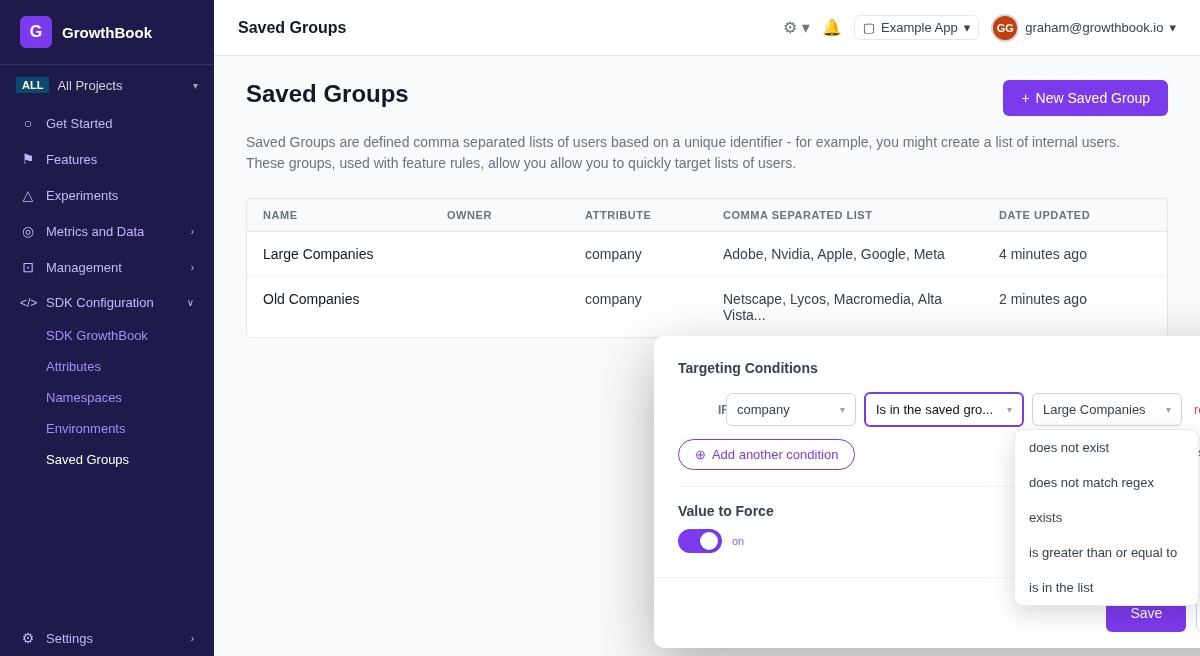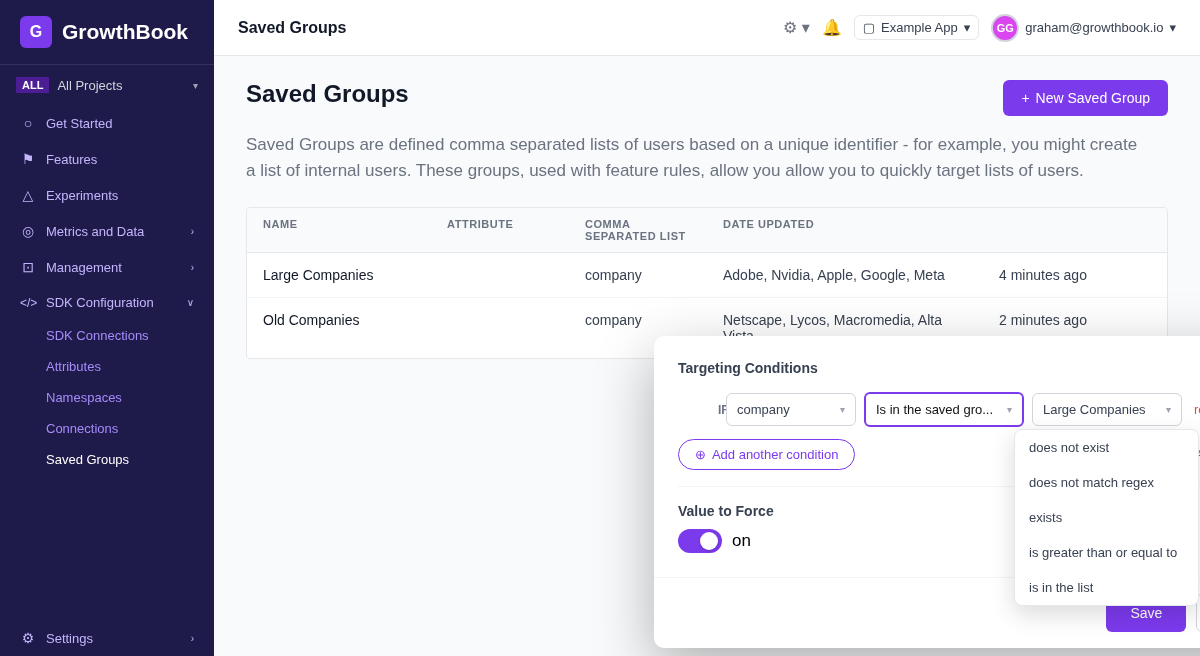--- a/index.html
+++ b/index.html
@@ -2,52 +2,52 @@
 <html><head>
   <meta charset="utf-8">
   <style>
     * { box-sizing: border-box; margin: 0; padding: 0; }
     body { font-family: -apple-system, BlinkMacSystemFont, 'Segoe UI', sans-serif; font-size: 14px; background: #1a1a2e; display: flex; height: 656px; width: 1200px; overflow: hidden; }
 
     
     .sidebar { width: 214px; background: #1e1b4b; color: #fff; display: flex; flex-direction: column; height: 100%; flex-shrink: 0; }
     .sidebar-logo { display: flex; align-items: center; gap: 10px; padding: 16px 20px; border-bottom: 1px solid rgba(255,255,255,0.1); }
     .logo-icon { width: 32px; height: 32px; background: #7c3aed; border-radius: 6px; display: flex; align-items: center; justify-content: center; color: white; font-weight: bold; font-size: 16px; }
-    .logo-text { color: white; font-size: 21px; font-weight: 600; }
+    .logo-text { color: white; font-size: 15px; font-weight: 600; }
 
     .project-selector { display: flex; align-items: center; gap: 8px; padding: 12px 16px; cursor: pointer; }
-    .project-badge { background: #4c1d95; color: white; font-size: 11px; font-weight: bold; padding: 2px 6px; border-radius: 0; }
+    .project-badge { background: #0c4a6e; color: white; font-size: 11px; font-weight: bold; padding: 2px 6px; border-radius: 0; }
     .project-name { color: #d1d5db; font-size: 13px; flex: 1; }
     .project-chevron { color: #9ca3af; font-size: 10px; }
 
     .nav-item { display: flex; align-items: center; gap: 10px; padding: 10px 20px; color: #c4b5fd; cursor: pointer; font-size: 13px; position: relative; }
     .nav-item .nav-icon { font-size: 14px; width: 16px; text-align: center; }
     .nav-item .chevron { margin-left: auto; font-size: 10px; }
     .nav-sub-item { display: flex; align-items: center; padding: 8px 20px 8px 46px; color: #a78bfa; cursor: pointer; font-size: 13px; }
     .nav-sub-item.active { color: white; font-weight: 500; }
 
     
     .main { flex: 1; display: flex; flex-direction: column; background: #f9fafb; overflow: hidden; }
 
     
     .topbar { background: white; border-bottom: 1px solid #e5e7eb; padding: 0 24px; height: 56px; display: flex; align-items: center; gap: 16px; }
     .topbar-title { font-size: 16px; font-weight: 600; color: #111827; flex: 1; }
     .topbar-actions { display: flex; align-items: center; gap: 12px; }
     .topbar-icon { color: #6b7280; cursor: pointer; font-size: 16px; }
     .topbar-app { display: flex; align-items: center; gap: 6px; color: #374151; font-size: 13px; cursor: pointer; padding: 4px 8px; border: 1px solid #e5e7eb; border-radius: 6px; }
     .topbar-user { display: flex; align-items: center; gap: 6px; color: #374151; font-size: 13px; cursor: pointer; }
-    .avatar { width: 28px; height: 28px; border-radius: 50%; background: #d946ef; display: flex; align-items: center; justify-content: center; color: white; font-size: 11px; font-weight: bold; border: 2px solid #d1d5db; }
+    .avatar { width: 28px; height: 28px; border-radius: 50%; background: #c2410c; display: flex; align-items: center; justify-content: center; color: white; font-size: 11px; font-weight: bold; border: 2px solid #d1d5db; }
 
     
     .content { flex: 1; padding: 24px 32px; overflow-y: auto; position: relative; }
     .page-header { display: flex; align-items: flex-start; justify-content: space-between; margin-bottom: 16px; }
     .page-title { font-size: 24px; font-weight: 700; color: #111827; }
     .btn-primary { background: #7c3aed; color: white; border: none; padding: 10px 18px; border-radius: 6px; font-size: 14px; font-weight: 500; cursor: pointer; display: flex; align-items: center; gap: 6px; }
 
-    .page-desc { color: #6b7280; font-size: 17px; margin-bottom: 24px; max-width: 900px; line-height: 1.5; margin-top: 12px; }
+    .page-desc { color: #6b7280; font-size: 14px; margin-bottom: 24px; max-width: 900px; line-height: 1.5; margin-top: 12px; }
 
     
     .table { width: 100%; background: white; border: 1px solid #e5e7eb; border-radius: 4px; overflow: hidden; }
     .table-header { display: grid; grid-template-columns: 2fr 1.5fr 1.5fr 3fr 2fr; background: #f9fafb; border-bottom: 1px solid #e5e7eb; }
     .table-header-cell { padding: 10px 16px; font-size: 11px; font-weight: 600; color: #6b7280; text-transform: uppercase; letter-spacing: 0.05em; }
     .table-row { display: grid; grid-template-columns: 2fr 1.5fr 1.5fr 3fr 2fr; border-bottom: 1px solid #f3f4f6; }
     .table-row:last-child { border-bottom: none; }
     .table-cell { padding: 14px 16px; font-size: 14px; color: #374151; }
     .table-cell.name { font-weight: 500; color: #111827; }
 
@@ -70,21 +70,21 @@
 
     .advanced-mode-link { color: #7c3aed; font-size: 13px; cursor: pointer; margin-left: auto; }
 
     .condition-actions { display: flex; align-items: center; justify-content: space-between; margin-top: 12px; }
 
     .value-section { margin-top: 16px; border-top: 1px solid #f3f4f6; padding-top: 16px; }
     .value-label { font-size: 14px; font-weight: 600; color: #374151; margin-bottom: 10px; }
     .toggle-row { display: flex; align-items: center; gap: 10px; }
     .toggle { width: 44px; height: 24px; background: #7c3aed; border-radius: 12px; position: relative; cursor: pointer; }
     .toggle-knob { width: 18px; height: 18px; background: white; border-radius: 50%; position: absolute; top: 3px; right: 4px; box-shadow: 0 1px 3px rgba(0,0,0,0.2); }
-    .toggle-text { font-size: 17px; color: #000000; }
+    .toggle-text { font-size: 11px; color: #8b5cf6; }
 
     .modal-footer { display: flex; justify-content: flex-end; gap: 10px; padding: 16px 24px; border-top: 1px solid #f3f4f6; }
     .btn-save { background: #7c3aed; color: white; border: none; padding: 10px 24px; border-radius: 6px; font-size: 14px; font-weight: 500; cursor: pointer; }
     .btn-cancel { background: white; color: #374151; border: 1px solid #d1d5db; padding: 10px 24px; border-radius: 6px; font-size: 14px; cursor: pointer; }
 
     
     .dropdown-menu { position: absolute; top: calc(100% + 4px); left: 148px; background: white; border: 1px solid #e5e7eb; border-radius: 8px; box-shadow: 0 8px 24px rgba(0,0,0,0.15); width: 185px; z-index: 1000; overflow: hidden; }
     .dropdown-item { padding: 10px 14px; font-size: 13px; color: #374151; cursor: pointer; }
   </style>
 </head>
@@ -124,30 +124,30 @@
     <span>Management</span>
     <span class="chevron">›</span>
   </div>
   <div class="nav-item">
     <span class="nav-icon" style="font-size:12px;">&lt;/&gt;</span>
     <span>SDK Configuration</span>
     <span class="chevron">∨</span>
   </div>
 
   <div class="nav-sub-item">
-    <span>SDK Connections</span>
+    <span>SDK GrowthBook</span>
   </div>
   <div class="nav-sub-item">
     <span>Attributes</span>
   </div>
   <div class="nav-sub-item">
     <span>Namespaces</span>
   </div>
   <div class="nav-sub-item">
-    <span>Connections</span>
+    <span>Environments</span>
   </div>
   <div class="nav-sub-item active">
     <span>Saved Groups</span>
   </div>
 
   <div style="flex:1;"></div>
   <div class="nav-item">
     <span class="nav-icon">⚙</span>
     <span>Settings</span>
     <span class="chevron">›</span>
@@ -181,20 +181,21 @@
         <span>+</span>
         <span>New Saved Group</span>
       </button>
     </div>
 
     <p class="page-desc">Saved Groups are defined comma separated lists of users based on a unique identifier - for example, you might create a list of internal users. These groups, used with feature rules, allow you allow you to quickly target lists of users.</p>
 
     <div class="table">
       <div class="table-header">
         <div class="table-header-cell">NAME</div>
+        <div class="table-header-cell">OWNER</div>
         <div class="table-header-cell">ATTRIBUTE</div>
         <div class="table-header-cell">COMMA SEPARATED LIST</div>
         <div class="table-header-cell">DATE UPDATED</div>
       </div>
       <div class="table-row">
         <div class="table-cell name">Large Companies</div>
         <div class="table-cell"></div>
         <div class="table-cell">company</div>
         <div class="table-cell">Adobe, Nvidia, Apple, Google, Meta</div>
         <div class="table-cell">4 minutes ago</div>

